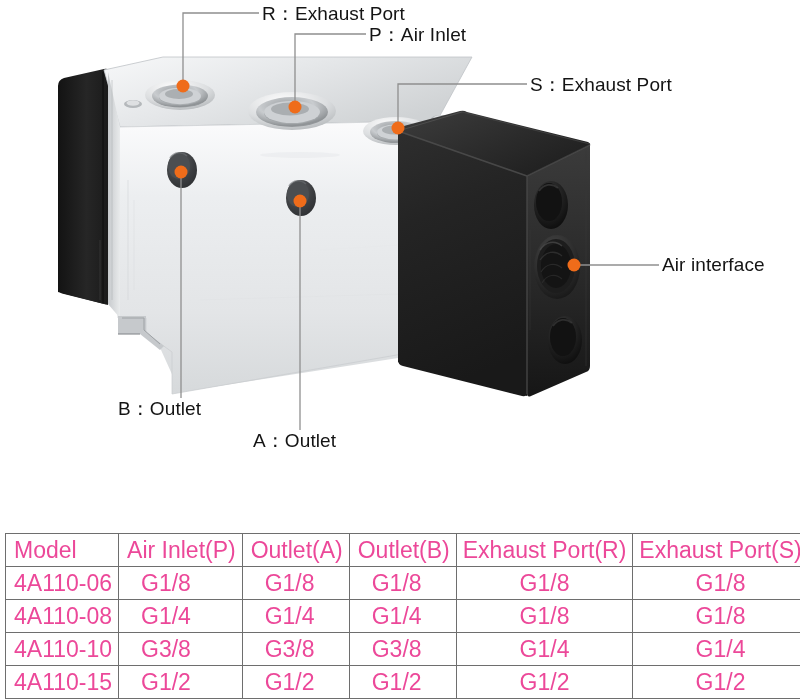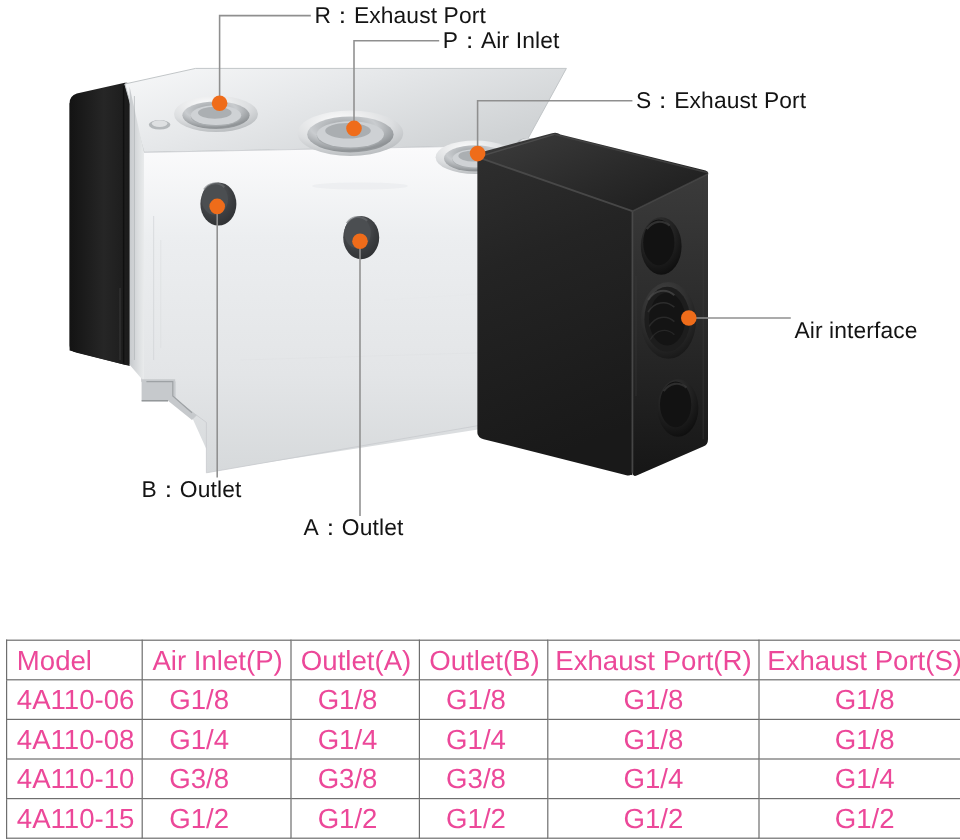--- a/index.html
+++ b/index.html
@@ -46,21 +46,21 @@
     font-size: 19px;
     line-height: 22px;
     color: #141414;
     white-space: nowrap;
     letter-spacing: 0.1px;
   }
 
   #label-R  { left: 262px; top: 3px;  }
   #label-P  { left: 369px; top: 24px; }
   #label-S  { left: 530px; top: 74px; }
-  #label-AI { left: 662px; top: 266px;}
+  #label-AI { left: 662px; top: 254px;}
   #label-B  { left: 118px; top: 398px;}
   #label-A  { left: 253px; top: 430px;}
 
   
   #spec-table-wrap {
     position: absolute;
     left: 5px;
     top: 533px;
     width: 789px;
   }

